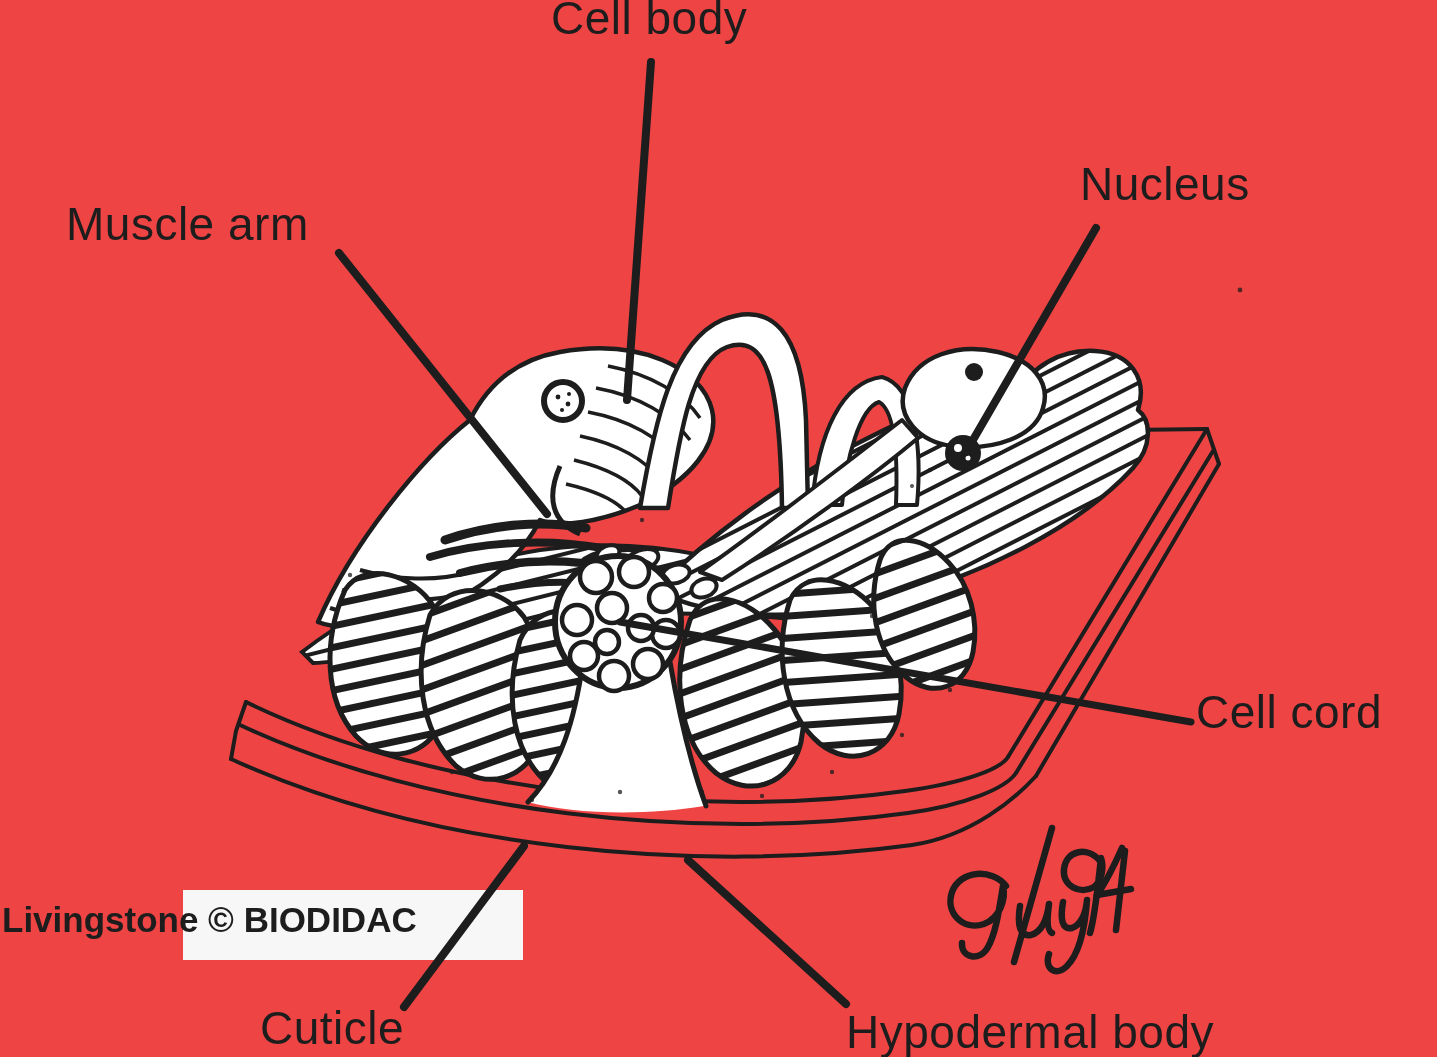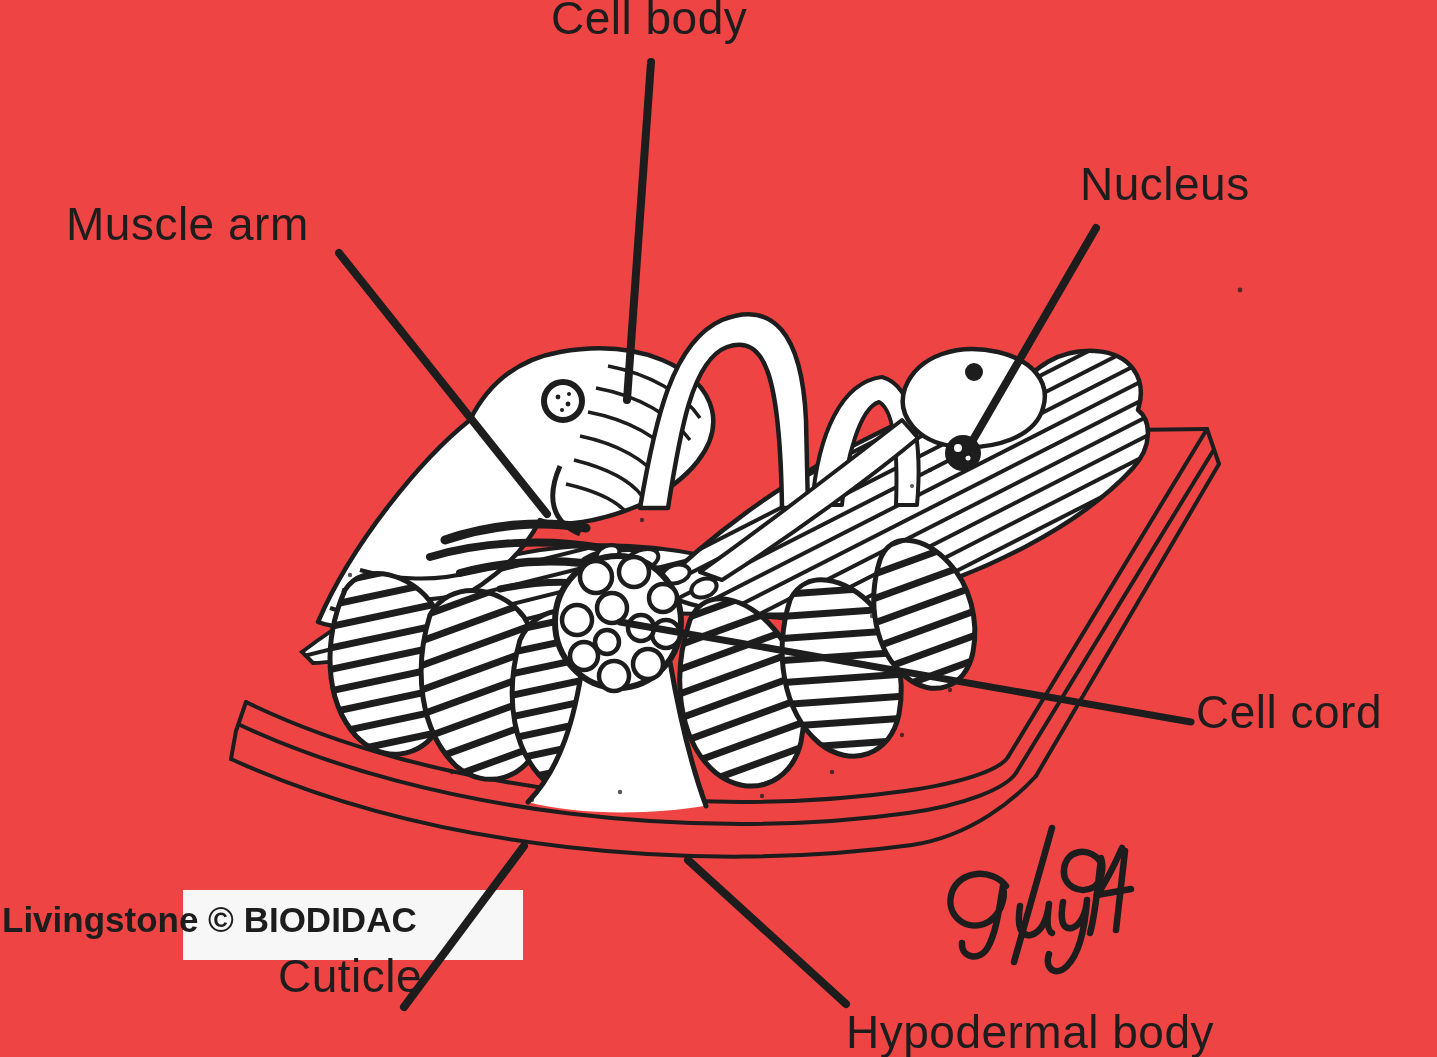--- a/index.html
+++ b/index.html
@@ -216,19 +216,19 @@
       <path d="M1100,861 C1088,846 1066,850 1064,869 C1062,886 1080,895 1094,887 C1102,881 1104,867 1101,858 C1098,885 1095,917 1090,933"></path>
       <path d="M1122,848 C1113,868 1104,885 1097,895 L1131,889"></path>
       <path d="M1125,851 L1116,930"></path>
     </g>
   </svg>
 
   <div class="lbl" style="left:551px; top:-6px;">Cell body</div>
   <div class="lbl" style="left:1080px; top:160px;">Nucleus</div>
   <div class="lbl" style="left:66px;  top:200px;text-align:right;">Muscle arm</div>
   <div class="lbl" style="left:1196px; top:688px;">Cell cord</div>
-  <div class="lbl" style="left:260px; top:952px;margin-left:18px;">Cuticle</div>
+  <div class="lbl" style="left:260px; top:1004px;">Cuticle</div>
   <div class="lbl" style="left:846px; top:1008px;">Hypodermal body</div>
 
   <div class="credit" style="left:2px; top:900px;">Livingstone © BIODIDAC</div>
 
   <span class="sr-only">Guy/94</span>
 </div>
 
 </body></html>

